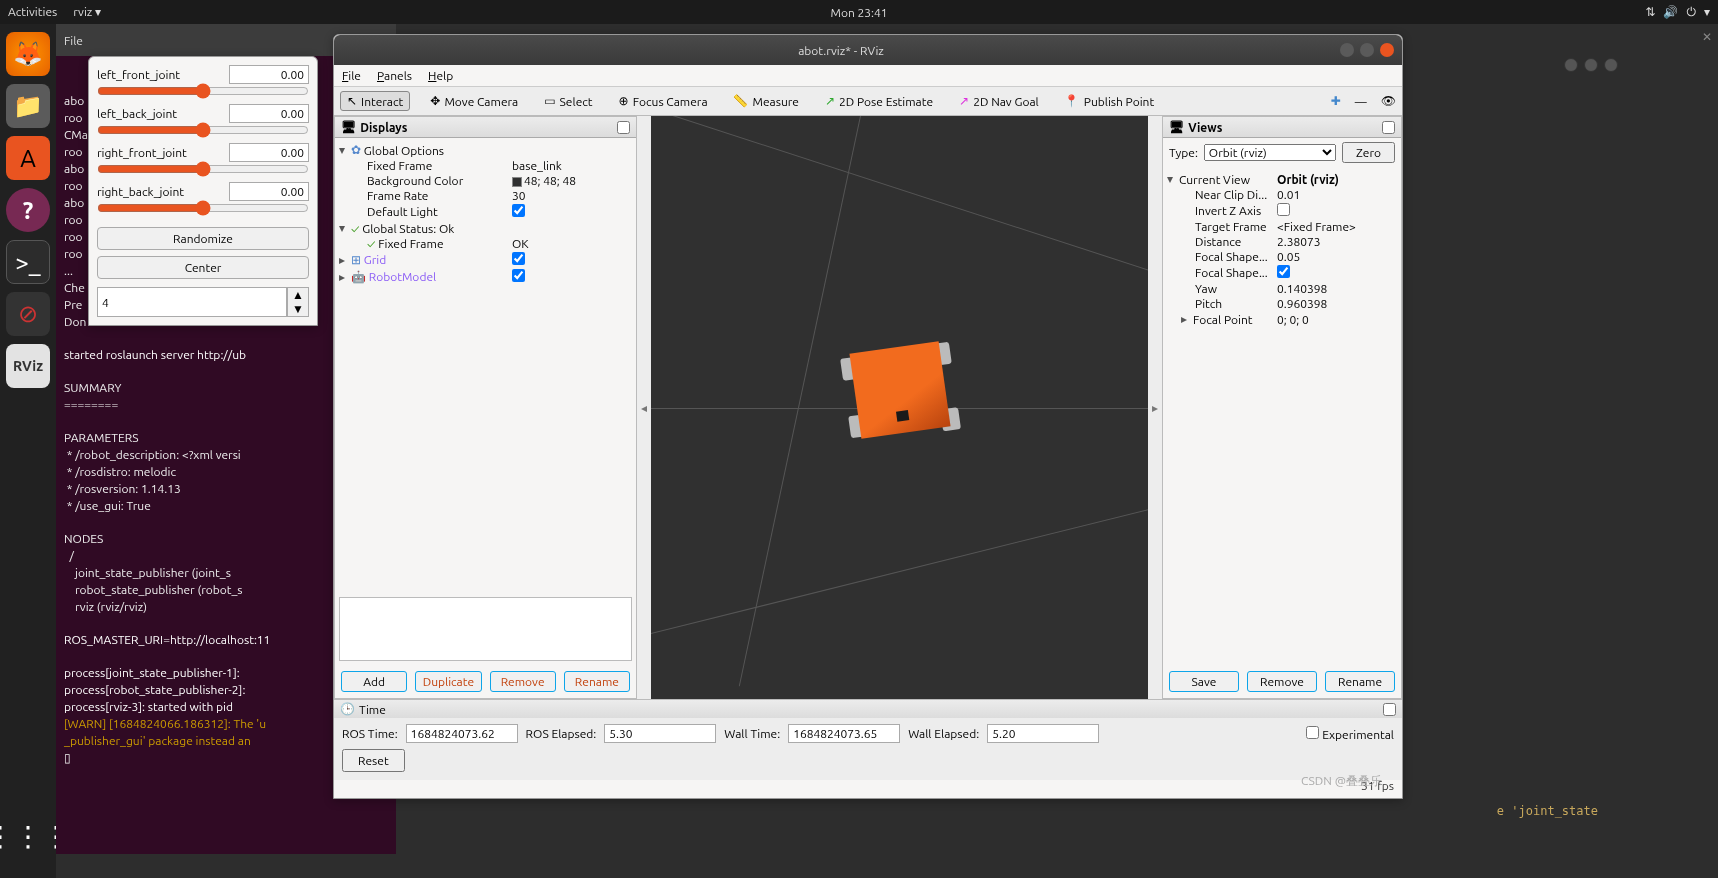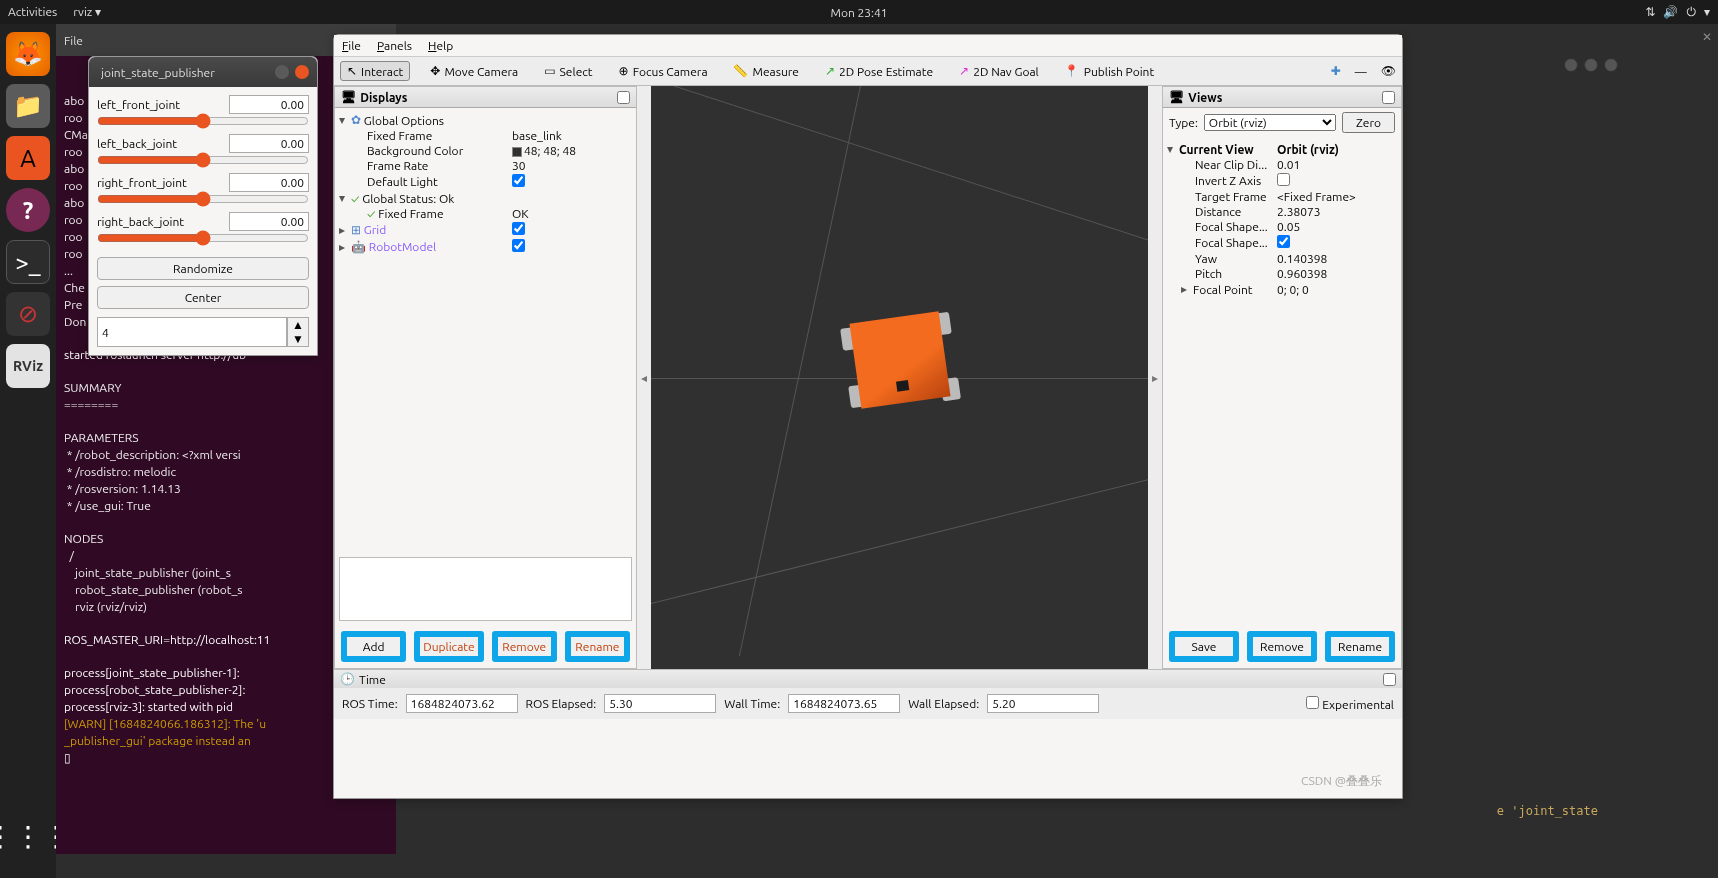--- a/index.html
+++ b/index.html
@@ -64,21 +64,21 @@
 .tree-arrow { width: 12px; display: inline-block; color: #555; }
 .link-blue { color: #8b5cf6; font-weight: normal; }
 .chk-green { color: #4aa02c; }
 .view3d { flex: 1; background: #303030; position: relative; overflow: hidden; }
 .grid-line { position: absolute; background: #555; }
 .robot-box { position: absolute; left: 50%; top: 47%; transform: translate(-50%,-50%) rotate(-8deg); }
 .robot-body { width: 90px; height: 86px; background: linear-gradient(150deg,#f26b1e 60%,#b8430e); position: relative; }
 .robot-dot { position: absolute; width: 12px; height: 10px; background: #1a1a1a; bottom: 12px; left: 38px; }
 .wheel { position: absolute; width: 18px; height: 22px; background: #bbb; border-radius: 3px; }
 .panel-buttons { padding: 6px; display: flex; gap: 8px; }
-.panel-buttons button { flex: 1; padding: 3px; border: 6px solid #0ea5e9; background: #f0f0f0; border-radius: 3px; }
+.panel-buttons button { flex: 1; padding: 3px; border: 1px solid #0ea5e9; background: #f0f0f0; border-radius: 3px; }
 .panel-buttons button:disabled { color: #c2410c; }
 .views-type { padding: 4px 6px; display: flex; align-items: center; gap: 6px; }
 .views-type select { flex: 1; }
 .views-type button { padding: 2px 12px; }
 .time-panel { background: #ededed; border-top: 1px solid #bbb; }
 .time-header { padding: 2px 6px; display: flex; align-items: center; gap: 4px; background: linear-gradient(#ececec,#dcdcdc); }
 .time-row { padding: 6px 8px; display: flex; align-items: center; gap: 8px; }
 .time-row label { white-space: nowrap; }
 .time-row input[type=text] { width: 112px; border: 1px solid #aaa; padding: 2px 4px; background: #fff; }
 .time-row .spacer { flex: 1; }
@@ -176,27 +176,20 @@
     <div class="window-btn"></div>
     <div class="window-btn"></div>
   </div>
 
   <div class="rviz-container-window">
     <span style="padding:6px;display:inline-block">1</span>
     <span class="container-tab-close">✕</span>
   </div>
 
   <div class="float-window jsp-window">
-    <div class="float-titlebar">
-      <span class="float-title">joint_state_publisher</span>
-      <div class="window-btns">
-        <div class="window-btn"></div>
-        <div class="window-btn close"></div>
-      </div>
-    </div>
     <div class="jsp-body">
       <div class="jsp-row">
         <div class="jsp-label-row">
             <span>left_front_joint</span>
             <input class="jsp-val" value="0.00" style="">
           </div>
         <input type="range" class="jsp-slider" value="50" style="">
       </div>
       <div class="jsp-row">
         <div class="jsp-label-row">
@@ -225,20 +218,28 @@
         <input type="text" value="4" style="">
         <span style="border:1px solid #aaa;padding:0 4px;display:flex;flex-direction:column;font-size:8px;background:#f0f0f0">
             <span>▲</span>
             <span>▼</span>
           </span>
       </div>
     </div>
   </div>
 
   <div class="float-window rviz-window">
+    <div class="float-titlebar">
+      <span class="float-title-center">abot.rviz* - RViz</span>
+      <div class="window-btns">
+        <div class="window-btn"></div>
+        <div class="window-btn"></div>
+        <div class="window-btn close"></div>
+      </div>
+    </div>
     <div class="rviz-menubar">
       <span>File</span>
       <span>Panels</span>
       <span>Help</span>
     </div>
     <div class="rviz-toolbar">
       <div class="tool-btn active">
           <span>↖</span>
           <span>Interact</span>
         </div>
@@ -344,21 +345,21 @@
           <input type="checkbox" class="panel-header-chk" style="">
         </div>
         <div class="views-type">
           <span>Type:</span>
           <select><option>Orbit (rviz)</option></select>
           <button>Zero</button>
         </div>
         <div class="tree">
           <div class="tree-row">
               <span class="tree-arrow">▾</span>
-              <span class="tree-key" style="font-weight:bold">Current View</span>
+              <span class="tree-key" style="font-weight:normal">Current View</span>
               <span class="tree-val" style="font-weight:bold">Orbit (rviz)</span>
             </div>
           <div class="tree-row tree-indent2">
               <span class="tree-key">Near Clip Di...</span>
               <span class="tree-val">0.01</span>
             </div>
           <div class="tree-row tree-indent2">
               <span class="tree-key">Invert Z Axis</span>
               <span class="tree-val"><input type="checkbox" style=""></span>
             </div>
@@ -411,19 +412,23 @@
         <input type="text" value="1684824073.62" style="">
         <label>ROS Elapsed:</label>
         <input type="text" value="5.30" style="">
         <label>Wall Time:</label>
         <input type="text" value="1684824073.65" style="">
         <label>Wall Elapsed:</label>
         <input type="text" value="5.20" style="">
         <span class="spacer"></span>
         <label><input type="checkbox" style=""> <span>Experimental</span></label>
       </div>
+      <div class="reset-row">
+        <button>Reset</button>
+        <span class="fps-label">31 fps</span>
+      </div>
     </div>
     <div class="watermark-right">CSDN @叠叠乐</div>
   </div>
 
   <div class="outer-watermark">e 'joint_state</div>
 
 </div>
 
 </body></html>

